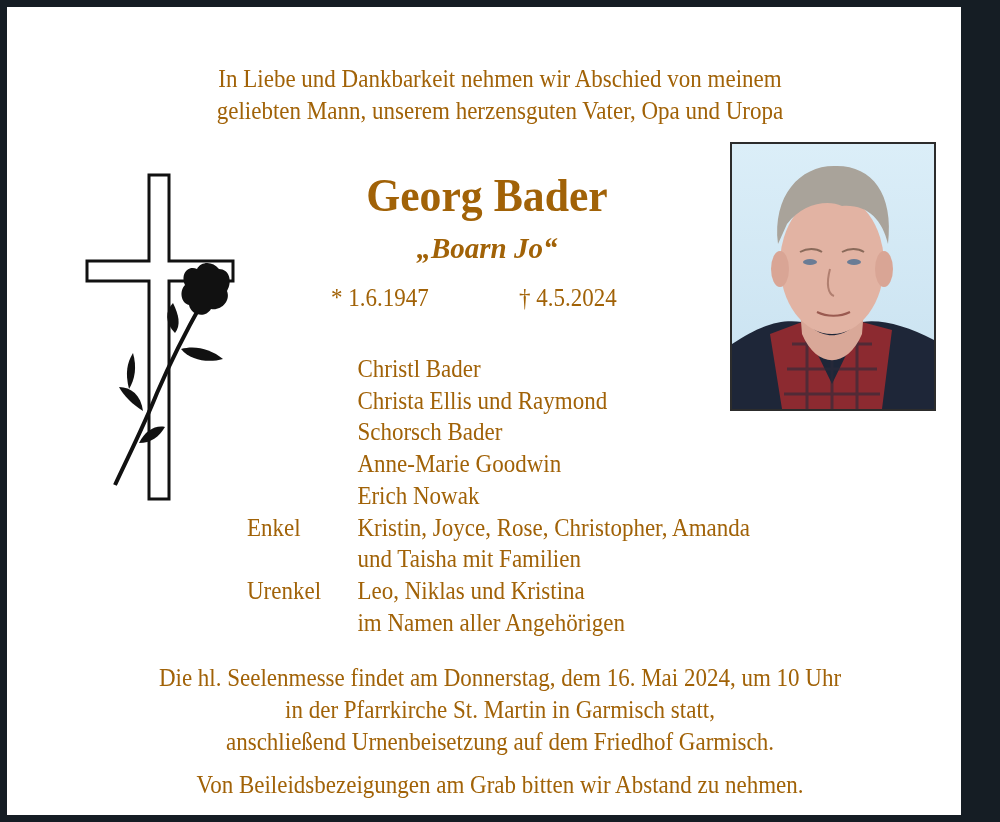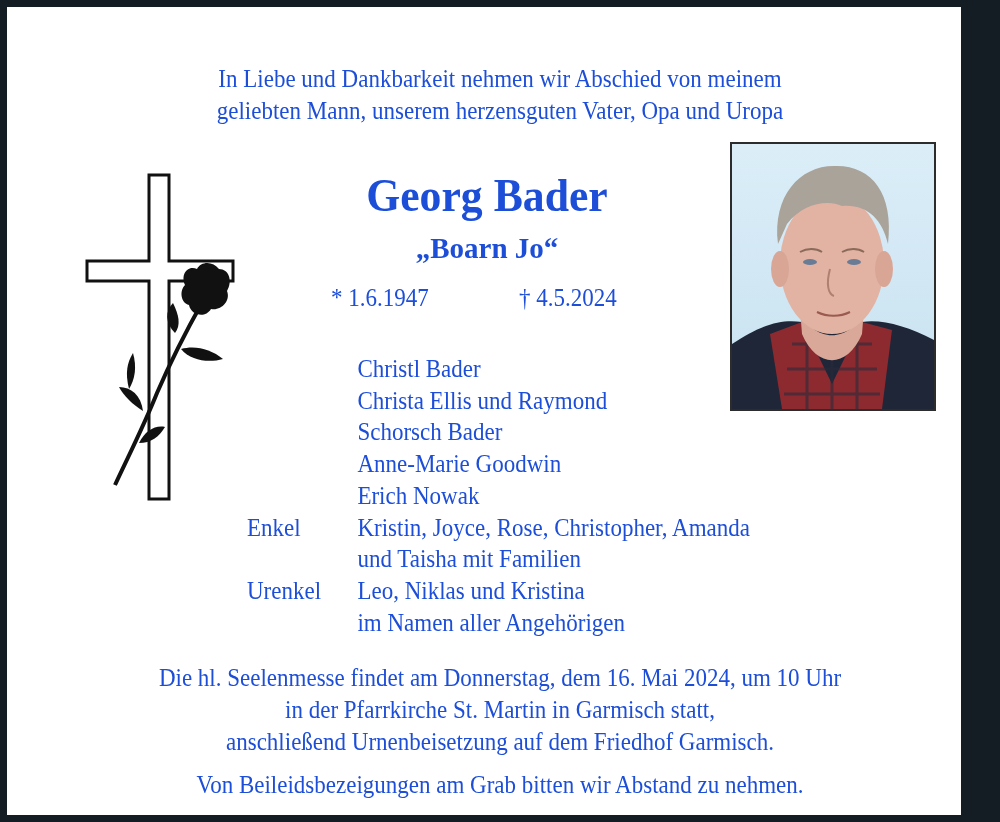--- a/index.html
+++ b/index.html
@@ -1,34 +1,34 @@
 <!DOCTYPE html>
 <html><head>
 <meta charset="utf-8">
 <style>
   html, body { margin: 0; padding: 0; }
   body { width: 1000px; height: 822px; background: #151d24; overflow: hidden; }
   .frame {
     position: absolute; left: 7px; top: 7px; width: 954px; height: 808px;
     background: #ffffff; box-sizing: border-box;
-    font-family: "Liberation Serif", serif; color: #1d4ed8;
+    font-family: "Liberation Serif", serif; color: #a16207;
   }
   .intro {
     position: absolute; left: 0; top: 56px; width: 986px;
     text-align: center; font-size: 25px; line-height: 32px;
     transform: scaleX(0.92); transform-origin: center;
   }
   .name {
     position: absolute; left: 220px; width: 520px; top: 160px;
     text-align: center; font-size: 47px; font-weight: bold; line-height: 56px;
     transform: scaleX(0.93);
   }
   .nickname {
     position: absolute; left: 220px; width: 520px; top: 223px;
-    text-align: center; font-size: 29px; font-weight: bold; line-height: 36px;
+    text-align: center; font-size: 29px; font-weight: bold; font-style: italic; line-height: 36px;
   }
   .dates {
     position: absolute; top: 275px; font-size: 25px; line-height: 32px;
     transform: scaleX(0.92); transform-origin: left;
   }
   .born { left: 324px; }
   .died { left: 512px; }
   .cross {
     position: absolute; left: 78px; top: 166px; width: 150px; height: 330px;
   }

